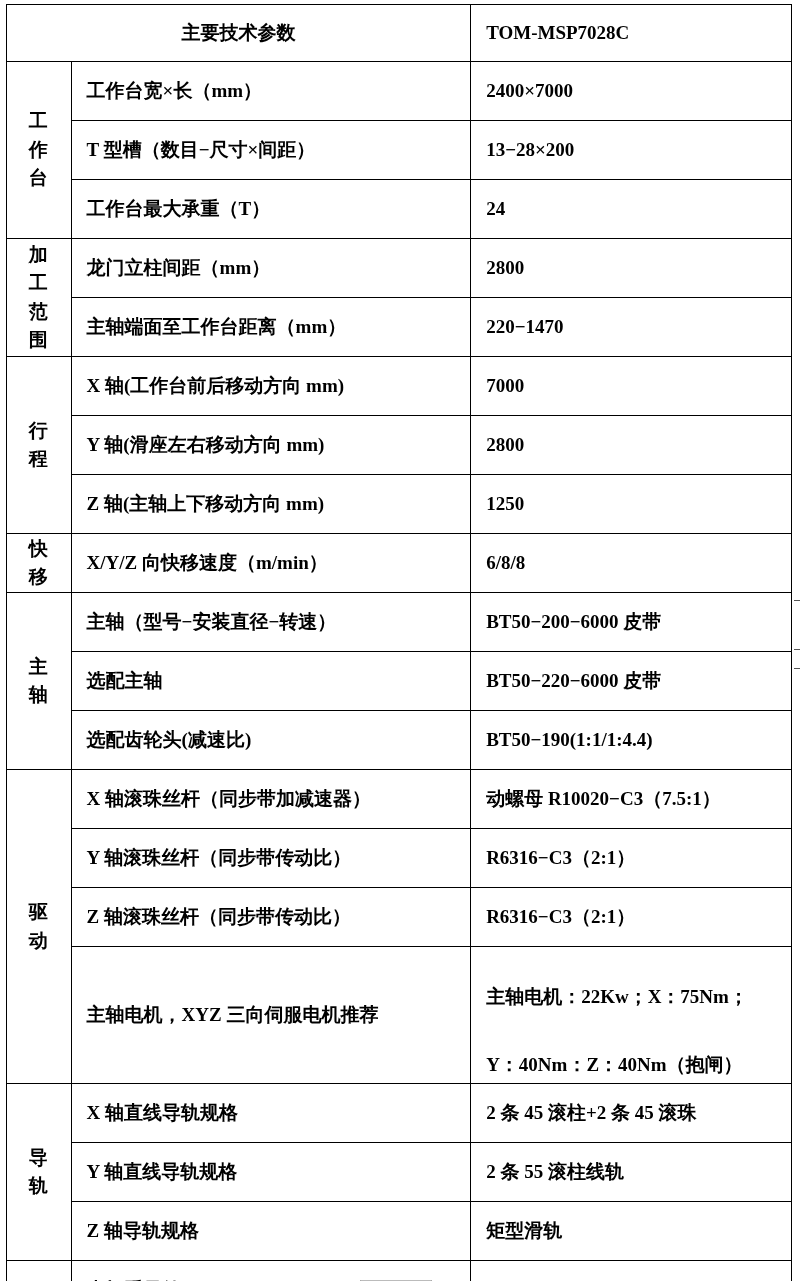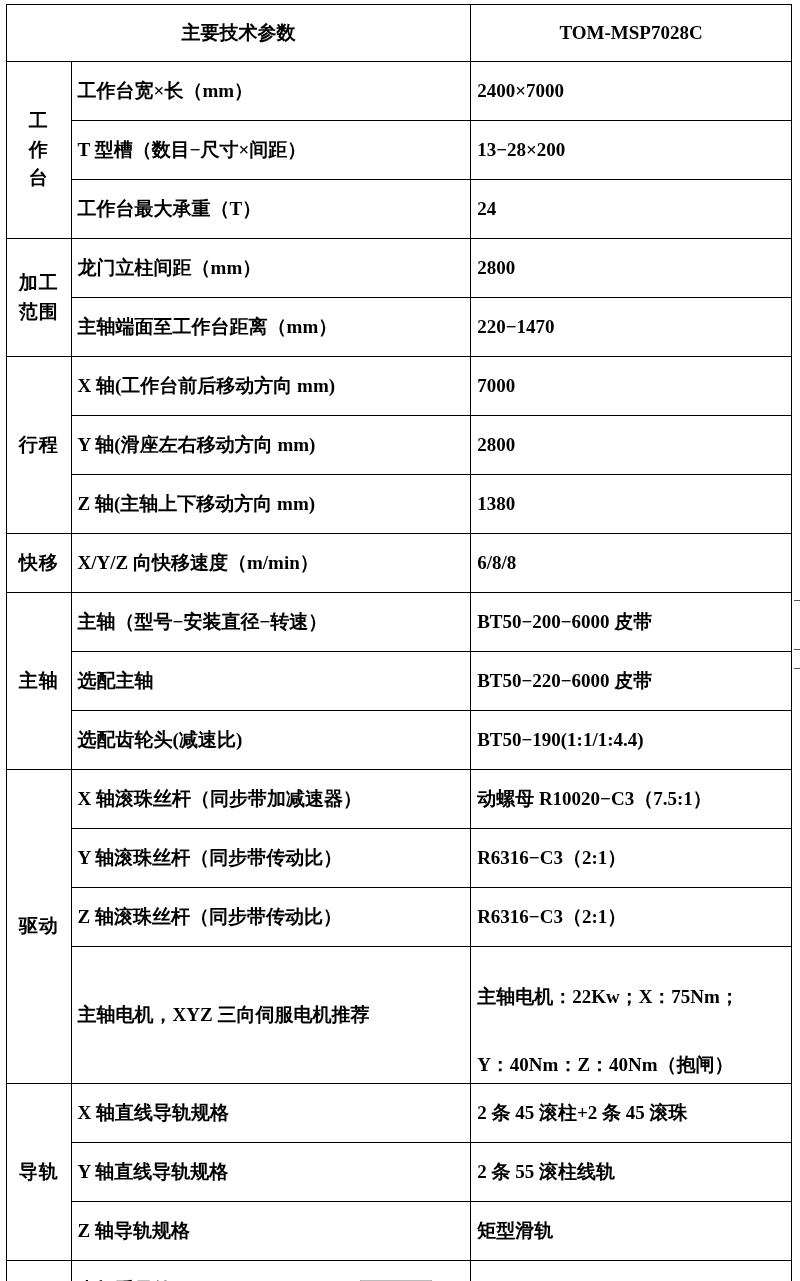--- a/index.html
+++ b/index.html
@@ -21,21 +21,21 @@
     box-sizing: border-box;
   }
   table.spec {
     border-collapse: collapse;
     width: 786px;
     margin: 4px 0 0 6px;
     table-layout: fixed;
   }
   table.spec td {
     border: 1px solid #000000;
-    padding: 0 6px;
+    padding: 0 15px;
     font-size: 19px;
     font-weight: bold;
     line-height: 1.25;
     vertical-align: middle;
     word-break: break-word;
   }
   
   col.c-group { width: 64px; }
   col.c-item  { width: 396px; }
   col.c-value { width: 318px; }
@@ -57,21 +57,20 @@
   td.value {
     text-align: left;
     font-size: 19px;
   }
   td.header-title {
     text-align: center;
     font-size: 22px;
     height: 56px;
   }
   td.header-model {
-    text-align: center;
     font-size: 22px;
   }
   td.tall { height: 58px; }
   td.two-line { height: 96px; }
   .val-multiline {
     display: block;
     line-height: 1.9;
     margin-top: 32px;
   }
   
@@ -150,21 +149,21 @@
         </td>
         <td class="item tall">X 轴(工作台前后移动方向 mm)</td>
         <td class="value">7000</td>
       </tr>
       <tr>
         <td class="item tall">Y 轴(滑座左右移动方向 mm)</td>
         <td class="value">2800</td>
       </tr>
       <tr>
         <td class="item tall">Z 轴(主轴上下移动方向 mm)</td>
-        <td class="value">1380</td>
+        <td class="value">1250</td>
       </tr>
 
       <tr>
         <td class="group">
           <span class="stack">快移</span>
         </td>
         <td class="item tall">X/Y/Z 向快移速度（m/min）</td>
         <td class="value">6/8/8</td>
       </tr>
 

